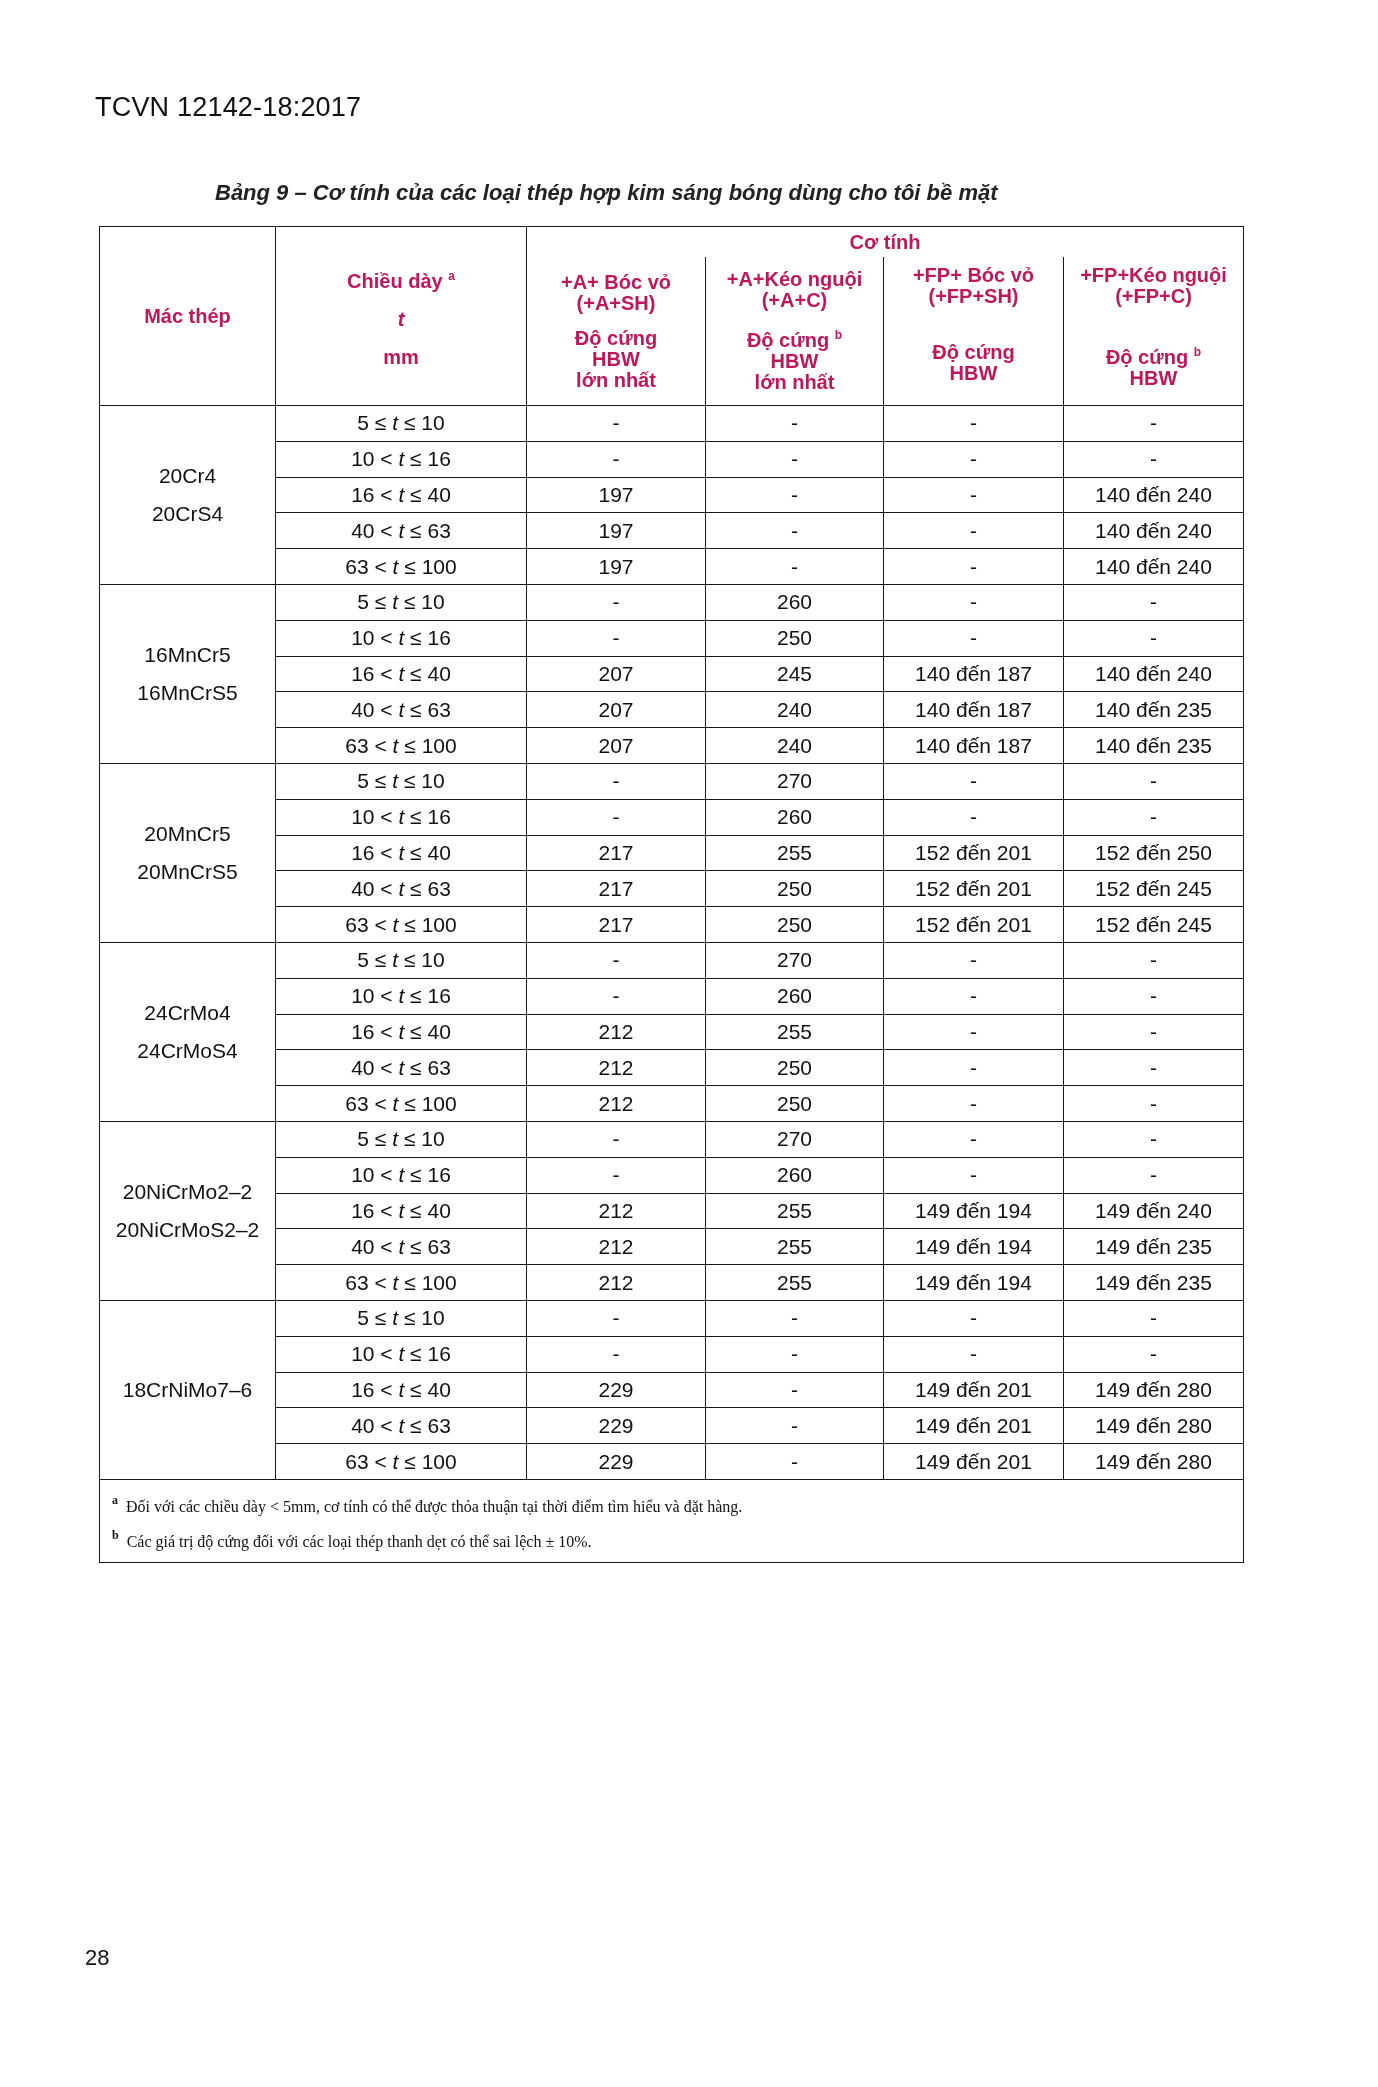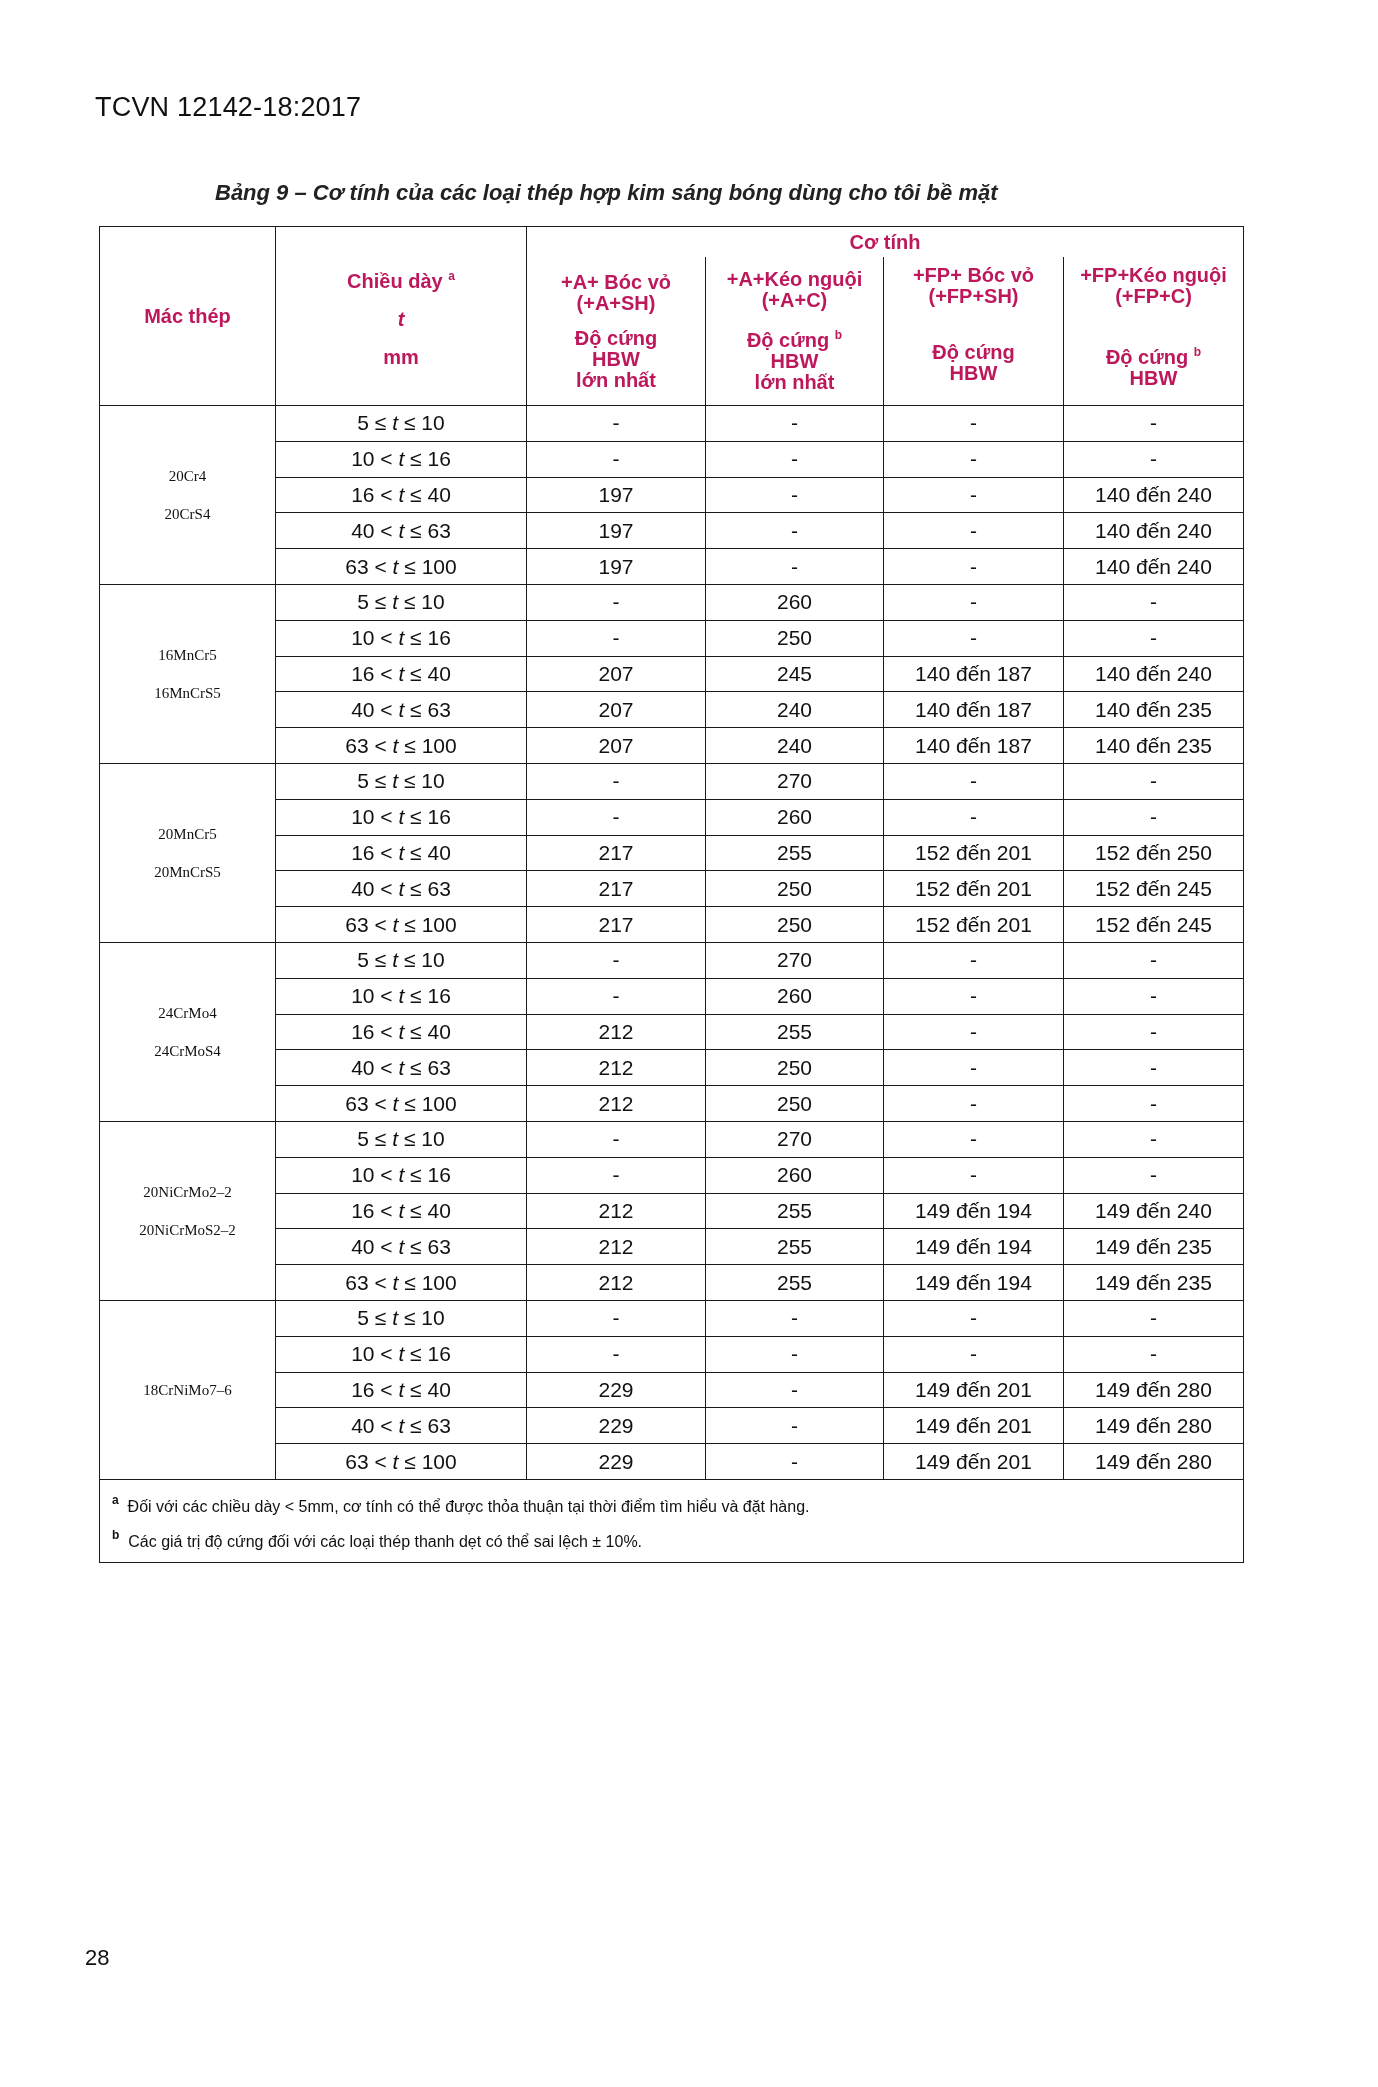--- a/index.html
+++ b/index.html
@@ -24,25 +24,25 @@
   }
   table.main td, table.main th {
     border: 1.6px solid #1a1a1a;
     text-align: center; vertical-align: middle;
     padding: 0; font-weight: normal;
   }
   table.main th { font-weight: bold; font-size: 20px; line-height: 21px; color: #be185d; }
   .hdr-group { height: 30px; border-bottom: none !important; }
   .hdr-sub-cell { border-top: none !important; height: 140px; }
   tr.data td { height: 34.8px; }
-  .grade-cell { font-size: 15px; line-height: 38px; font-family: Liberation Serif, serif; }
+  .grade-cell { font-size: 21px; line-height: 38px; }
   .t-italic { font-style: italic; }
   .sup { font-size: 12px; vertical-align: 8px; font-weight: bold; }
   .foot-cell { text-align: left !important; padding: 6px 12px !important; font-size: 16px; line-height: 28px; height: 68px; }
-  .foot-line { display: block; }
+  .foot-line { display: block; font-family: Liberation Serif, serif; }
   .page-num {
     position: absolute; left: 85px; top: 1945px; font-size: 22px;
   }
 </style>
 </head>
 <body>
 
 <div class="doc-code">TCVN 12142-18:2017</div>
 <div class="caption">Bảng 9 – Cơ tính của các loại thép hợp kim sáng bóng dùng cho tôi bề mặt</div>
 

